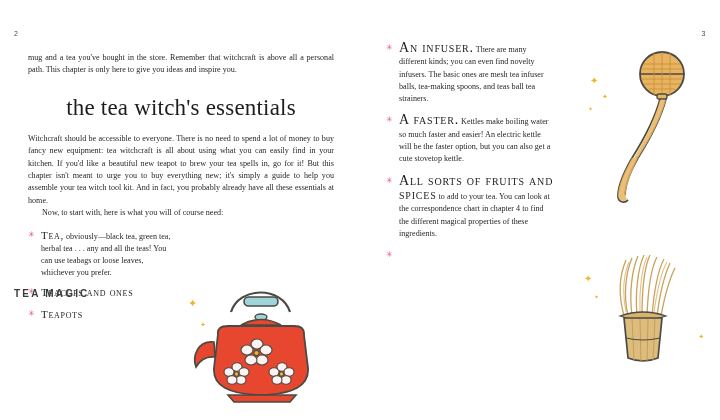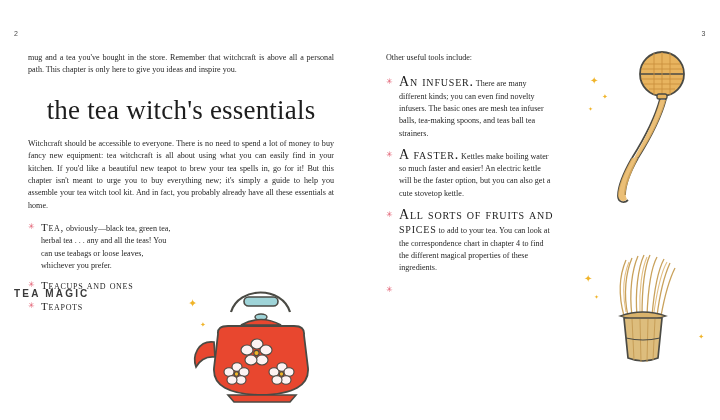--- a/index.html
+++ b/index.html
@@ -60,21 +60,21 @@
     text-align: justify;
     color: #262626;
     margin: 0;
   }
   .body-text + .body-text { margin-top: 0; }
 
   .intro-block { margin-top: 22px; }
 
   .chapter-title {
     font-family: "Liberation Serif", serif;
-    font-size: 27px;
+    font-size: 23px;
     color: #1d1d1d;
     text-align: center;
     margin: 18px 0 12px 0;
     font-weight: 400;
     letter-spacing: 0.2px;
   }
 
   .indent { text-indent: 14px; }
 
   .list {
@@ -167,20 +167,21 @@
 
     <div class="folio folio-left">2</div>
 
     <div class="intro-block">
       <p class="body-text">mug and a tea you've bought in the store. Remember that witchcraft is above all a personal path. This chapter is only here to give you ideas and inspire you.</p>
     </div>
 
     <h1 class="chapter-title">the tea witch's essentials</h1>
 
     <p class="body-text">Witchcraft should be accessible to everyone. There is no need to spend a lot of money to buy fancy new equipment: tea witchcraft is all about using what you can easily find in your kitchen. If you'd like a beautiful new teapot to brew your tea spells in, go for it! But this chapter isn't meant to urge you to buy everything new; it's simply a guide to help you assemble your tea witch tool kit. And in fact, you probably already have all these essentials at home.</p>
+    <p class="body-text indent">Now, to start with, here is what you will of course need:</p>
 
     <ul class="list">
       <li>
         <span class="bullet">✳</span>
         <span class="sc">Tea,</span><span> obviously—black tea, green tea, herbal tea . . . any and all the teas! You can use teabags or loose leaves, whichever you prefer.</span>
       </li>
       <li>
         <span class="bullet">✳</span>
         <span class="sc">Teacups and ones</span><span></span>
       </li>
@@ -237,21 +238,20 @@
       </svg>
     </div>
 
     <div class="footer footer-left">TEA MAGIC</div>
   </div>
 
   <div class="page page-right">
 
     <div class="folio folio-right">3</div>
 
-    <p class="right-intro">Other useful tools include:</p>
 
     <ul class="list-right">
       <li>
         <span class="bullet">✳</span>
         <span class="lead-in">An infuser.</span><span> There are many different kinds; you can even find novelty infusers. The basic ones are mesh tea infuser balls, tea-making spoons, and teas ball tea strainers.</span>
       </li>
       <li>
         <span class="bullet">✳</span>
         <span class="lead-in">A faster.</span><span> Kettles make boiling water so much faster and easier! An electric kettle will be the faster option, but you can also get a cute stovetop kettle.</span>
       </li>

